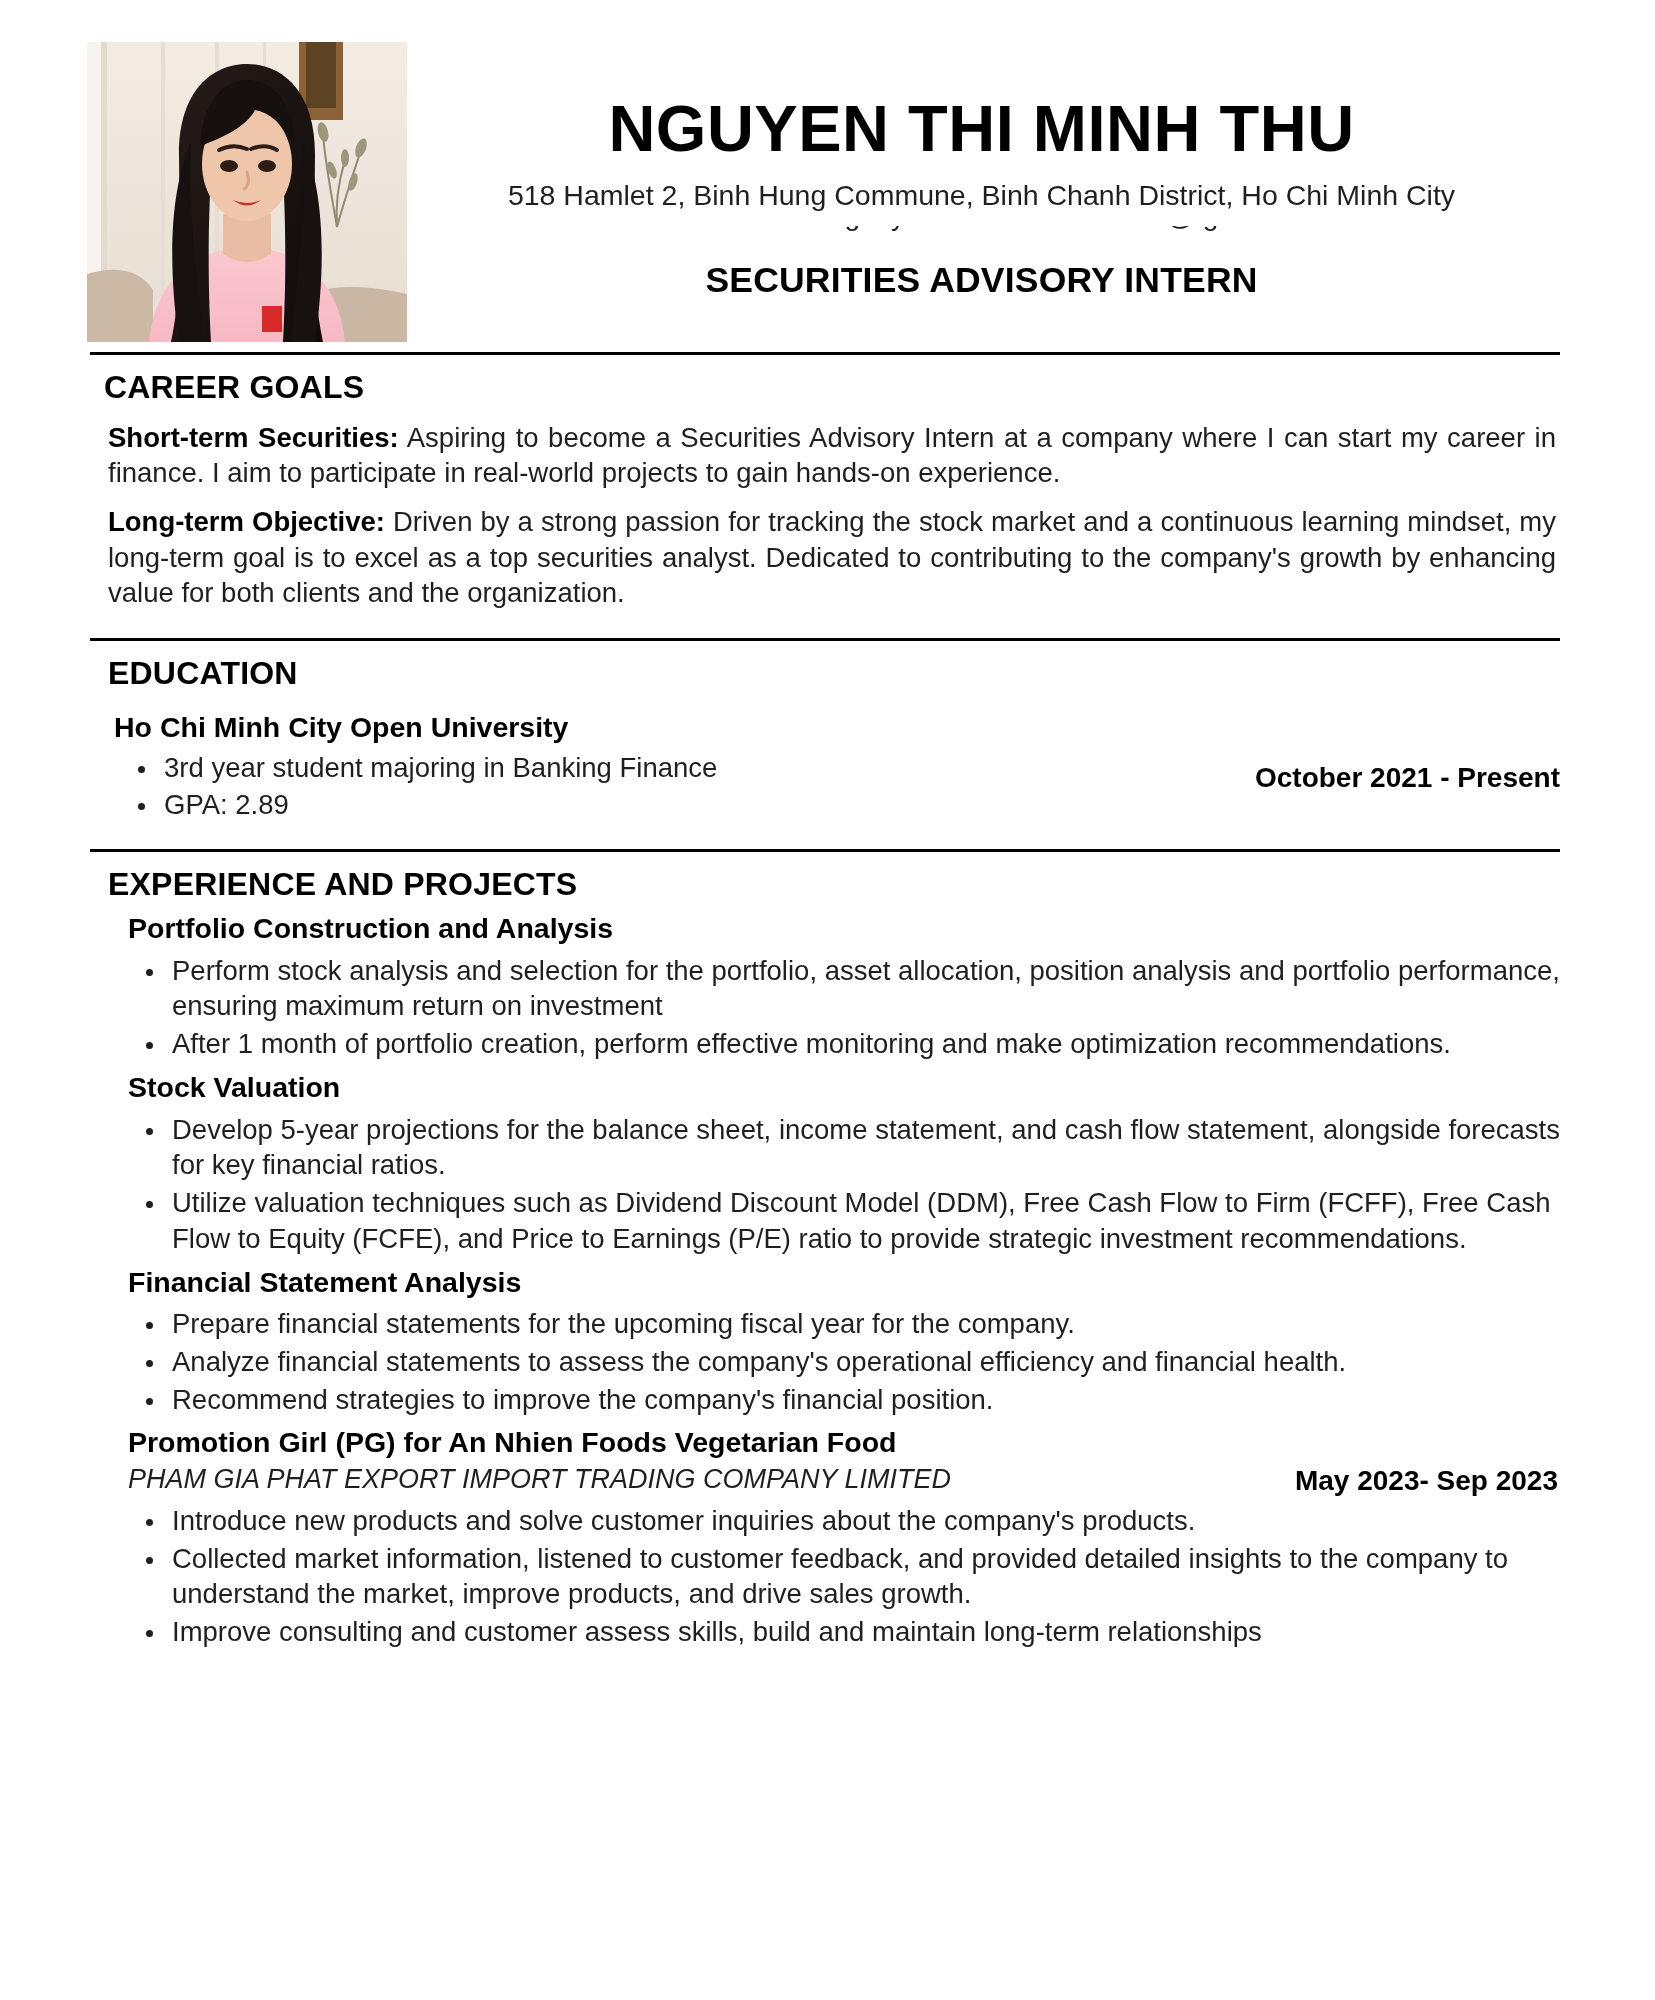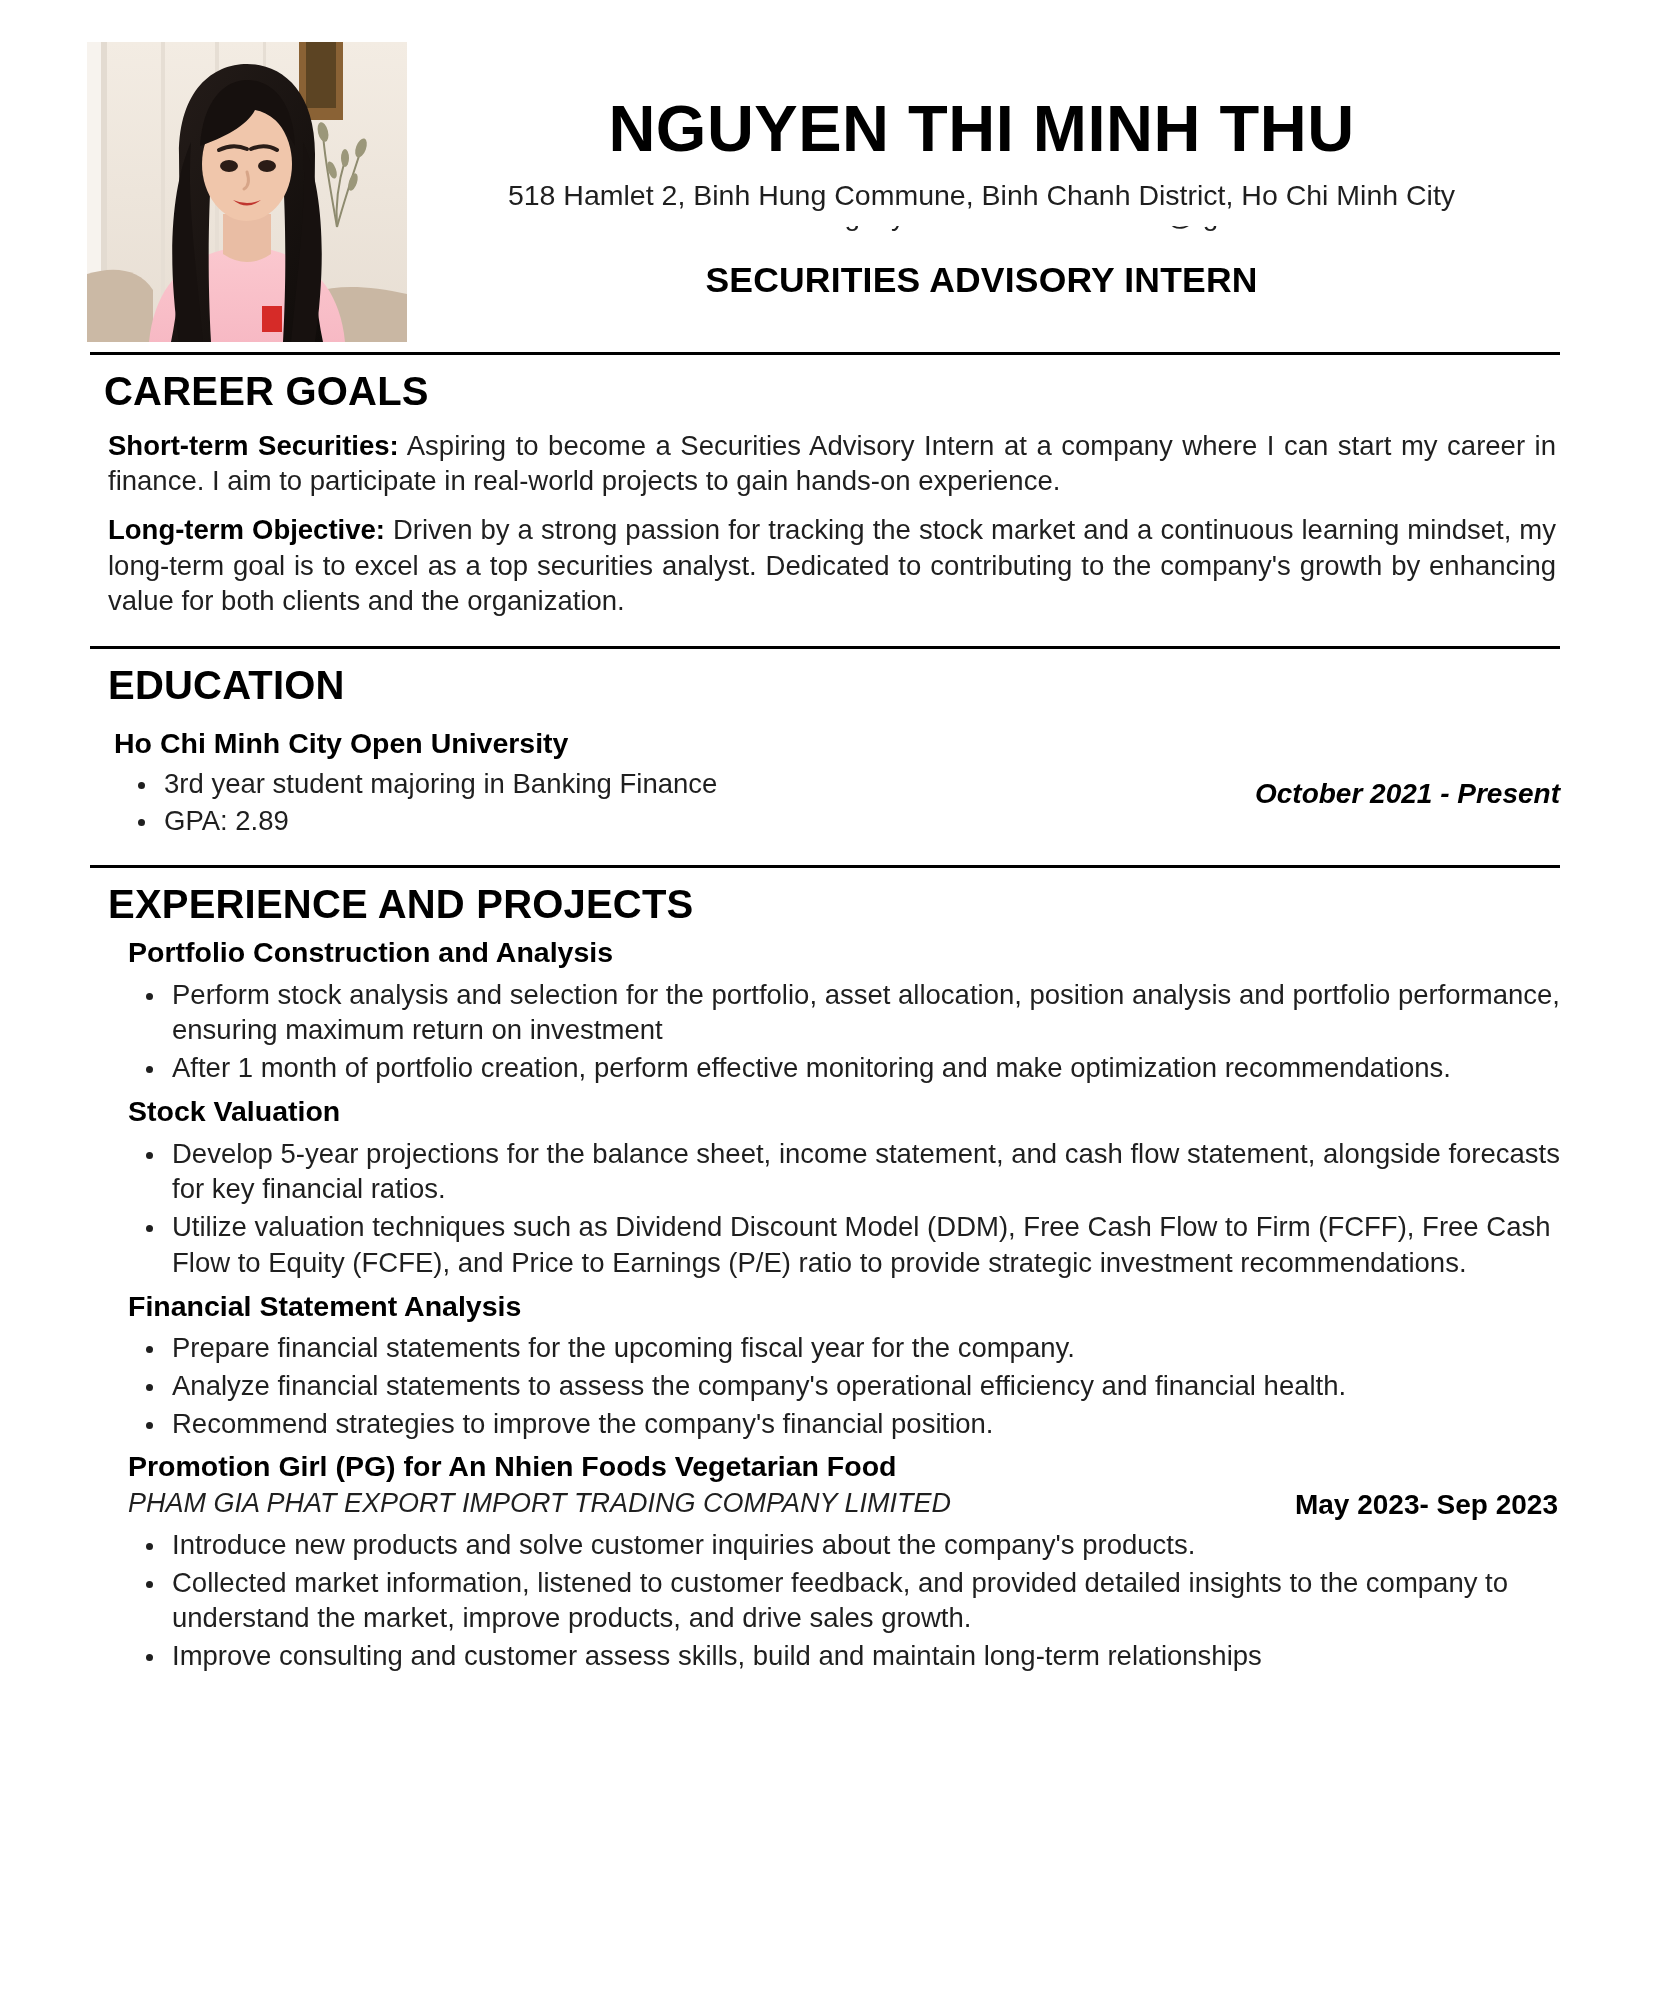--- a/index.html
+++ b/index.html
@@ -94,21 +94,21 @@
     border: 0;
     border-top: 3px solid #000;
     margin: 0;
     width: 100%;
   }
   .rule-head { margin-top: 10px; }
   .rule-thin { border-top-width: 3px; }
 
   
   .section-title {
-    font-size: 40px;
+    font-size: 32px;
     font-weight: 700;
     letter-spacing: 0.2px;
     color: #000;
     margin: 14px 0 0 14px;
   }
   .section-title.indent-2 { margin-left: 18px; }
 
   .para {
     font-size: 27.5px;
     line-height: 1.28;
@@ -149,21 +149,21 @@
     margin-top: 2px;
   }
   .date {
     flex: 0 0 auto;
     font-size: 28px;
     font-weight: 700;
     color: #000;
     white-space: nowrap;
     padding-left: 24px;
   }
-  .date.edu-date { align-self: center; padding-top: 22px; font-style: italic; }
+  .date.edu-date { align-self: center; padding-top: 22px; }
   .date.pg-date  { padding-top: 38px; padding-right: 2px; }
 
   
   ul.bullets {
     list-style: none;
     margin: 4px 0 0 0;
     padding: 0;
   }
   ul.bullets li {
     position: relative;

